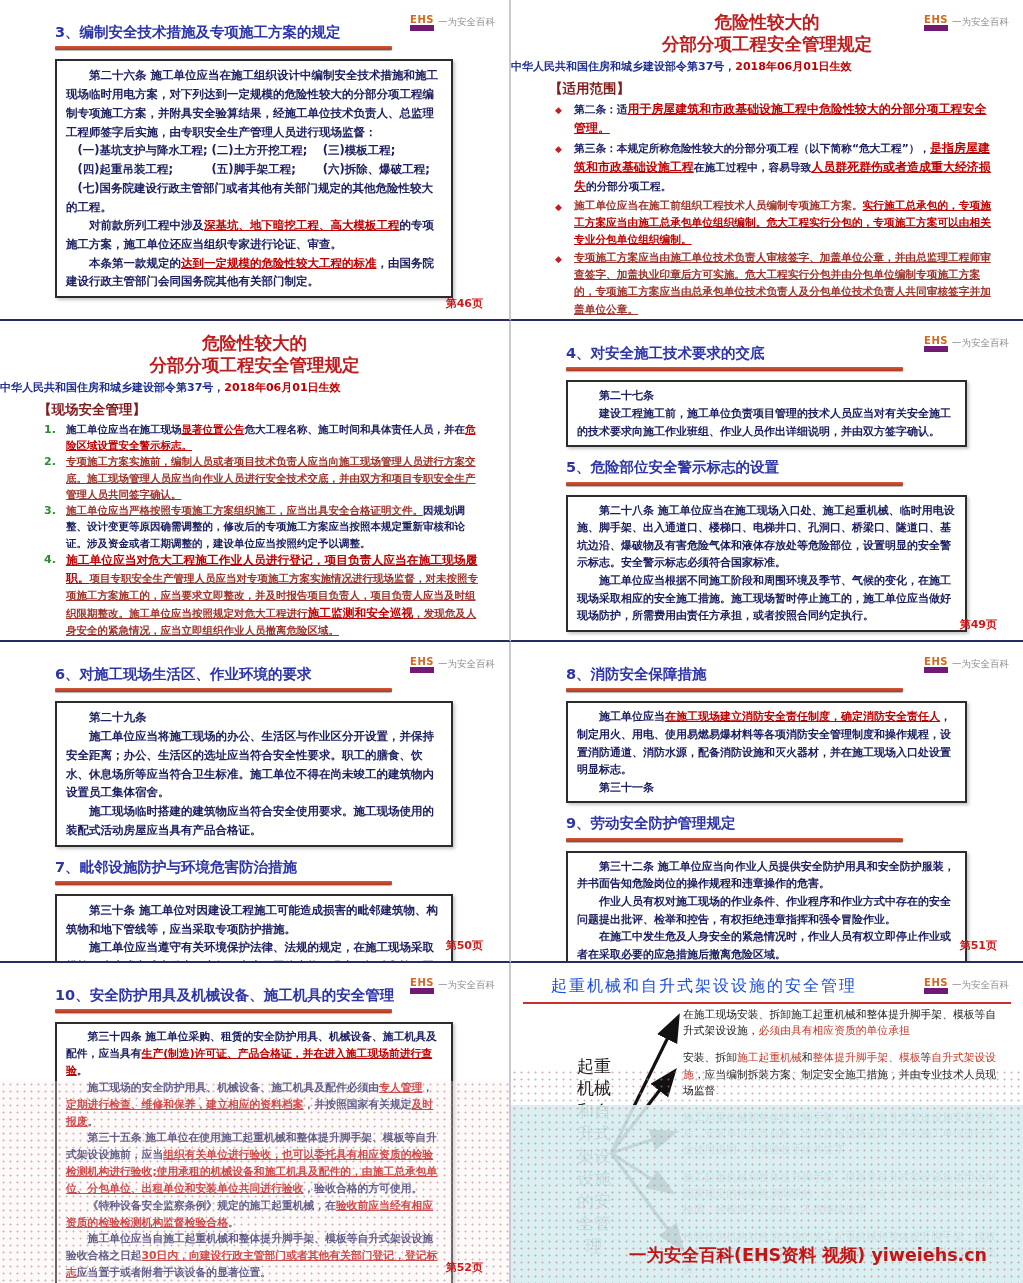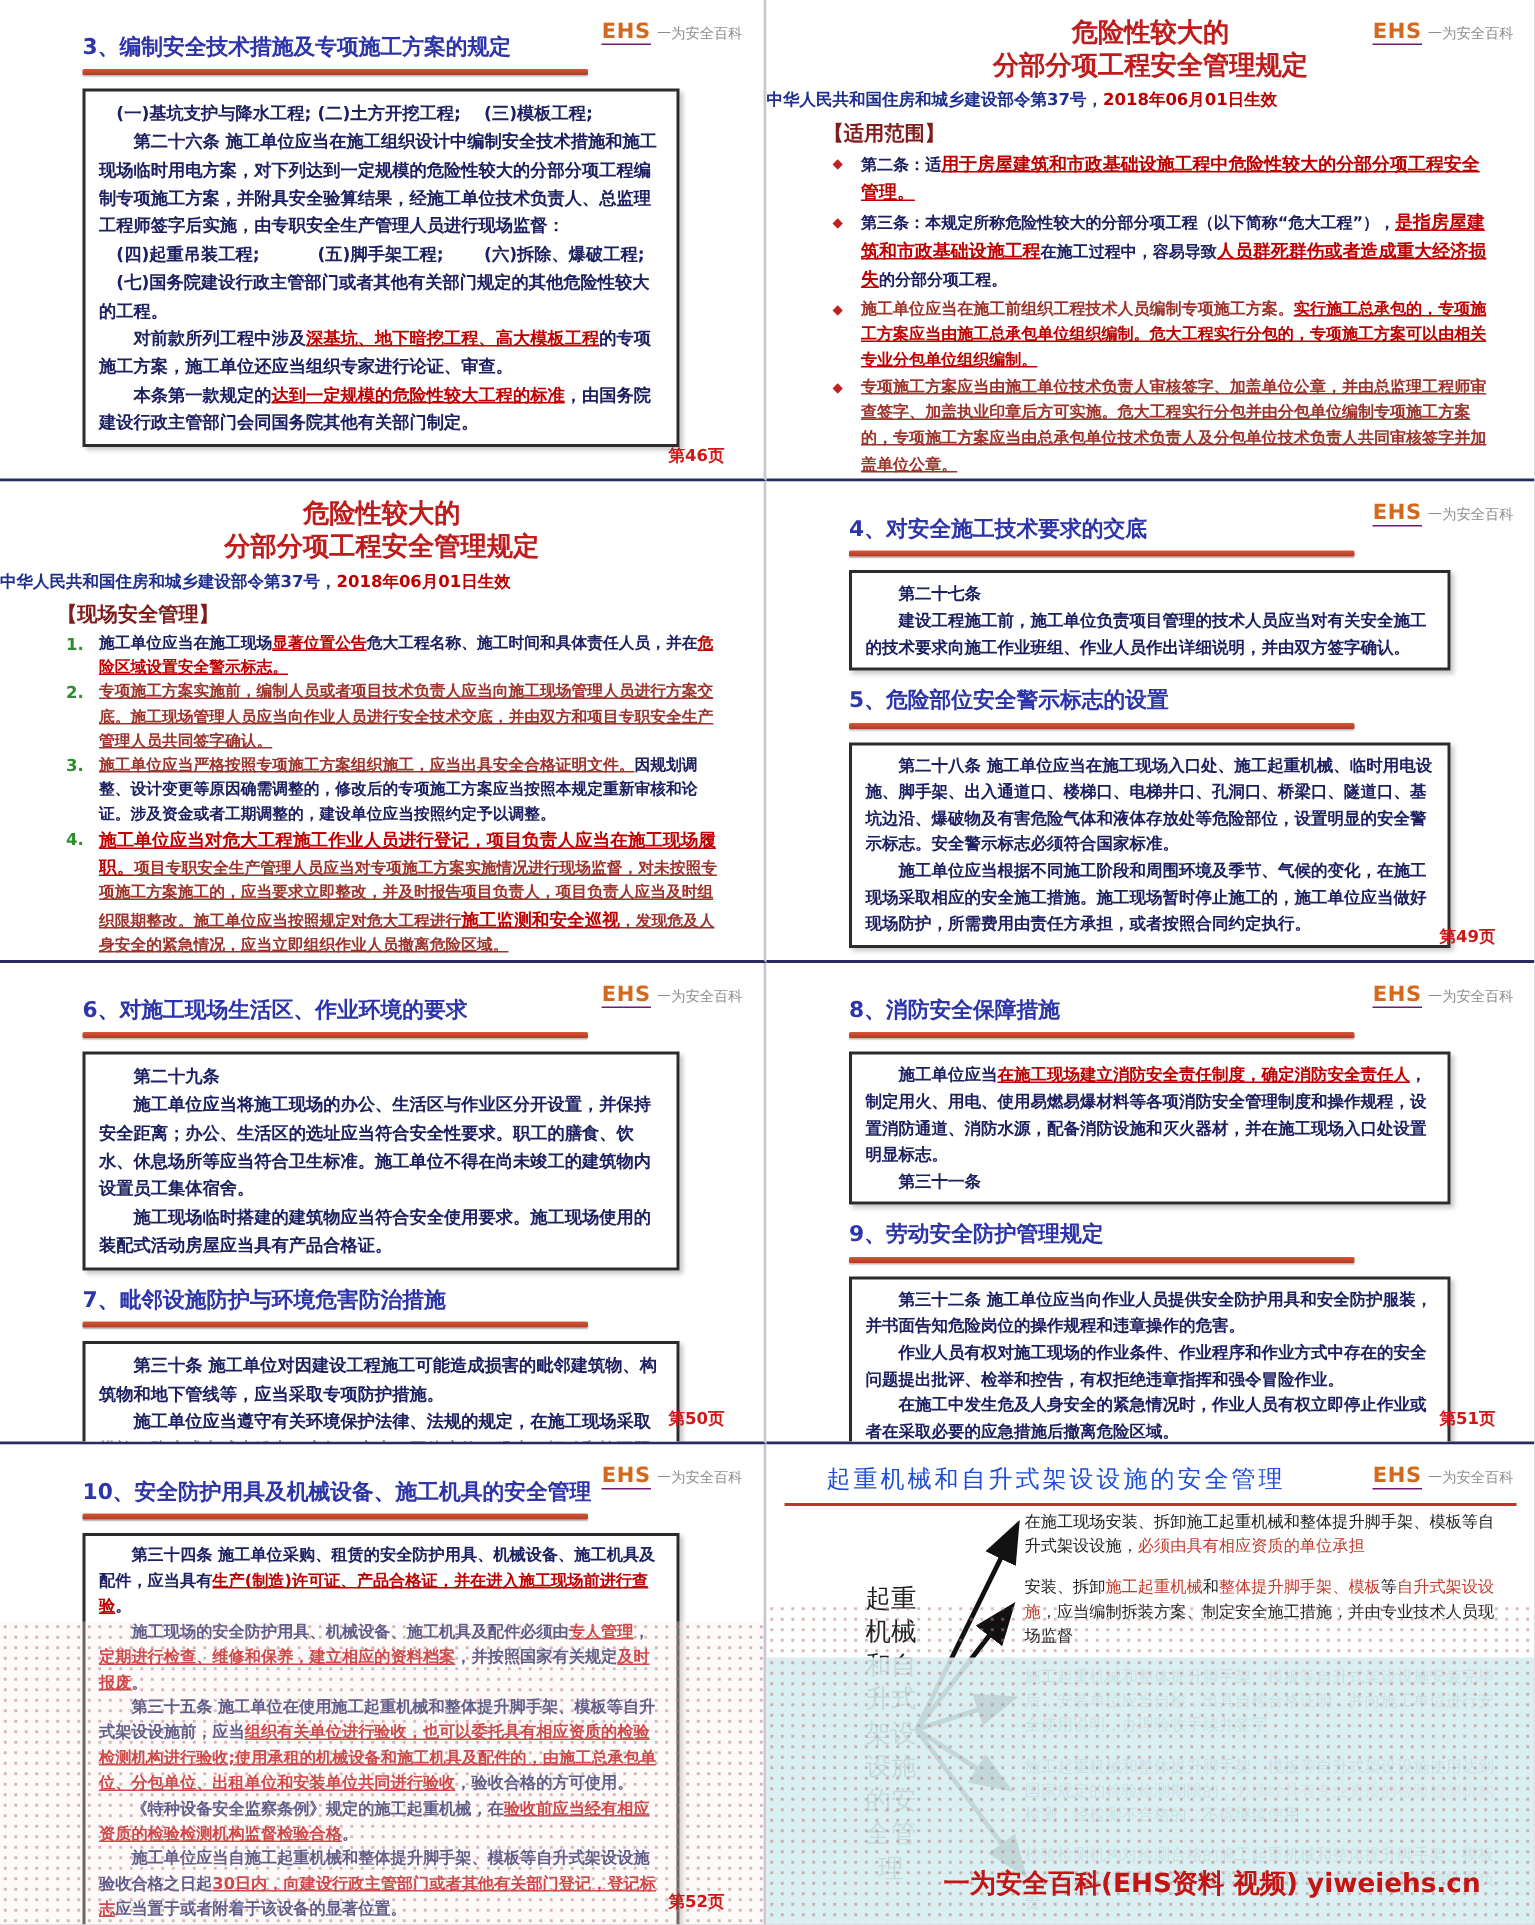--- a/index.html
+++ b/index.html
@@ -4,21 +4,21 @@
 <style>
   html,body{margin:0;padding:0;background:#dcdce2;}
   .page{position:relative;width:1023px;height:1283px;background:#d4d4da;font-family:"DejaVu Sans",sans-serif;overflow:hidden;}
   .grid{display:grid;grid-template-columns:511px 512px;grid-template-rows:321px 321px 321px 320px;}
   .slide{position:relative;background:#ffffff;overflow:hidden;box-sizing:border-box;border-bottom:2px solid #272b60;}
   .slide.colL{border-right:2px solid #c9c9d2;}
   .slide.row4{border-bottom:none;}
 
   
   .logo{position:absolute;top:14px;right:14px;display:flex;align-items:center;gap:4px;z-index:8;}
-  .logo .ehs{font-size:14px;font-weight:bold;color:#d2691e;letter-spacing:0.5px;border-bottom:1px solid #701a75;line-height:1.1;}
+  .logo .ehs{font-size:10px;font-weight:bold;color:#d2691e;letter-spacing:0.5px;border-bottom:6px solid #701a75;line-height:1.1;}
   .logo .bname{font-size:9.5px;color:#8d8d8d;}
 
   
   .sa-title{color:#2d35a8;font-weight:bold;font-size:14.5px;margin:24px 10px 0 55px;line-height:1.2;}
   .sa-title.t2{margin-top:12px;}
   .bar{height:4px;width:337px;background:linear-gradient(180deg,#d4583a,#b03a22);margin:5px 0 0 55px;border-radius:1px;box-shadow:0 1px 1px rgba(0,0,0,.3);}
   .box{border:2px solid #2c2c2c;background:#fff;margin:9px 56px 0 55px;padding:5px 9px;box-shadow:2px 2px 3px rgba(0,0,0,0.22);}
   .para{margin:0;color:#1e2161;font-weight:bold;font-size:11.5px;line-height:1.63;}
   .ind{text-indent:2em;}
   .ind1{text-indent:1em;}
@@ -71,22 +71,22 @@
   <div class="grid">
 
     <section class="slide colL sa s1">
       <div class="logo">
         <span class="ehs">EHS</span>
         <span class="bname">一为安全百科</span>
       </div>
       <h2 class="sa-title">3、编制安全技术措施及专项施工方案的规定</h2>
       <div class="bar"></div>
       <div class="box">
+          <p class="para ind"><span class="seg k">第二十六条 施工单位应当在施工组织设计中编制安全技术措施和施工现场临时用电方案，对下列达到一定规模的危险性较大的分部分项工程编制专项施工方案，并附具安全验算结果，经施工单位技术负责人、总监理工程师签字后实施，由专职安全生产管理人员进行现场监督：</span></p>
           <p class="para ind1"><span class="seg k">(一)基坑支护与降水工程; (二)土方开挖工程;　 (三)模板工程;</span></p>
-          <p class="para ind"><span class="seg k">第二十六条 施工单位应当在施工组织设计中编制安全技术措施和施工现场临时用电方案，对下列达到一定规模的危险性较大的分部分项工程编制专项施工方案，并附具安全验算结果，经施工单位技术负责人、总监理工程师签字后实施，由专职安全生产管理人员进行现场监督：</span></p>
           <p class="para ind1"><span class="seg k">(四)起重吊装工程;　　　 (五)脚手架工程;　　 (六)拆除、爆破工程;</span></p>
           <p class="para ind1"><span class="seg k">(七)国务院建设行政主管部门或者其他有关部门规定的其他危险性较大的工程。</span></p>
           <p class="para ind"><span class="seg k">对前款所列工程中涉及</span><span class="seg ru">深基坑、地下暗挖工程、高大模板工程</span><span class="seg k">的专项施工方案，施工单位还应当组织专家进行论证、审查。</span></p>
           <p class="para ind"><span class="seg k">本条第一款规定的</span><span class="seg ru">达到一定规模的危险性较大工程的标准</span><span class="seg k">，由国务院建设行政主管部门会同国务院其他有关部门制定。</span></p>
         </div>
       <div class="pageno">第46页</div>
     </section>
 
     <section class="slide sb s2">
       <div class="logo">

